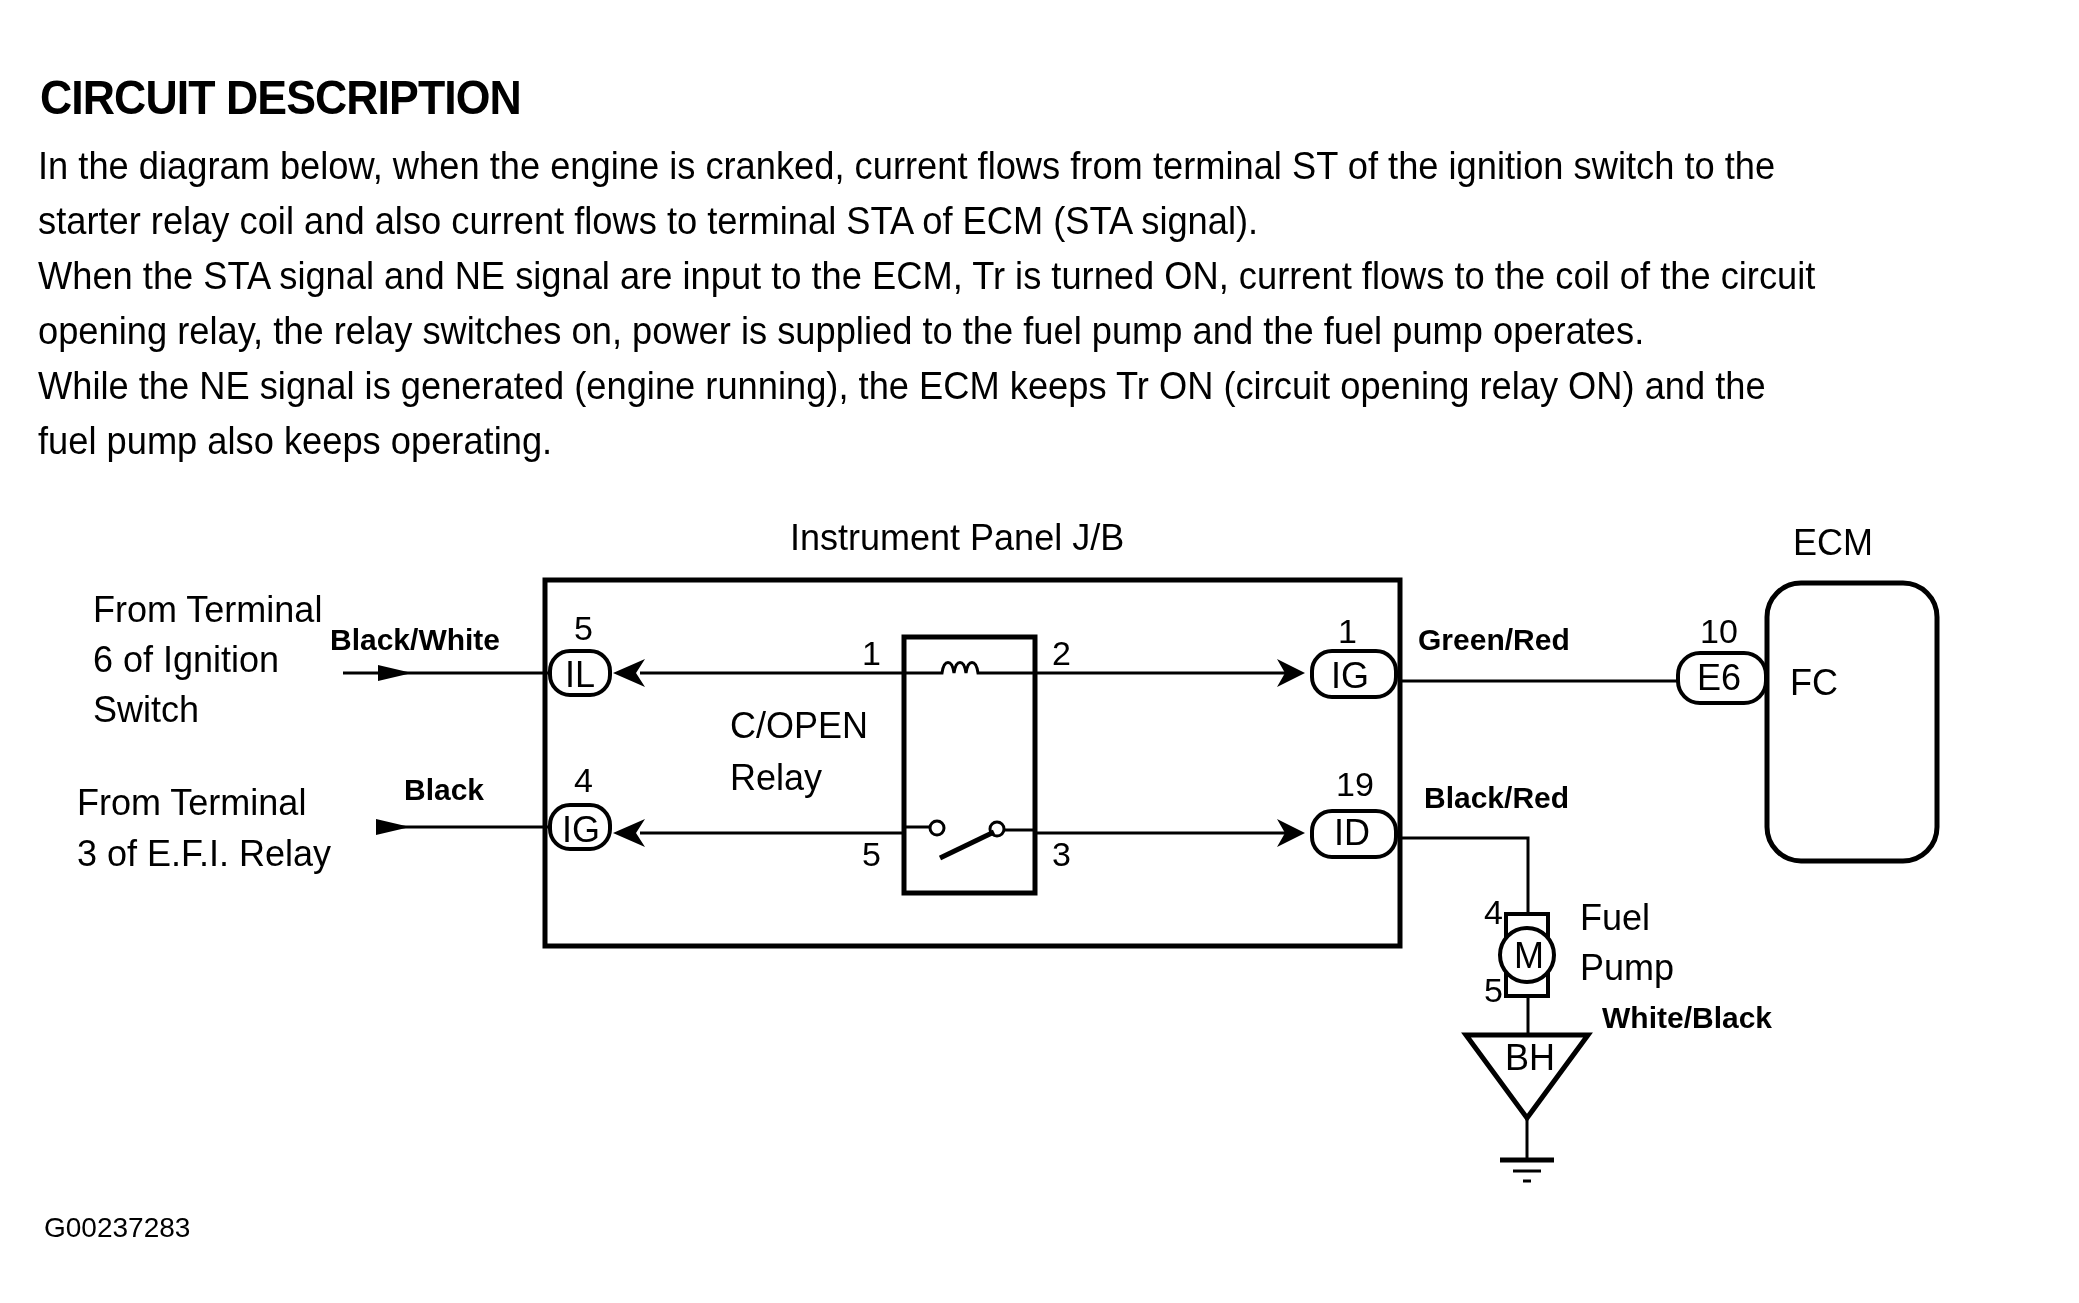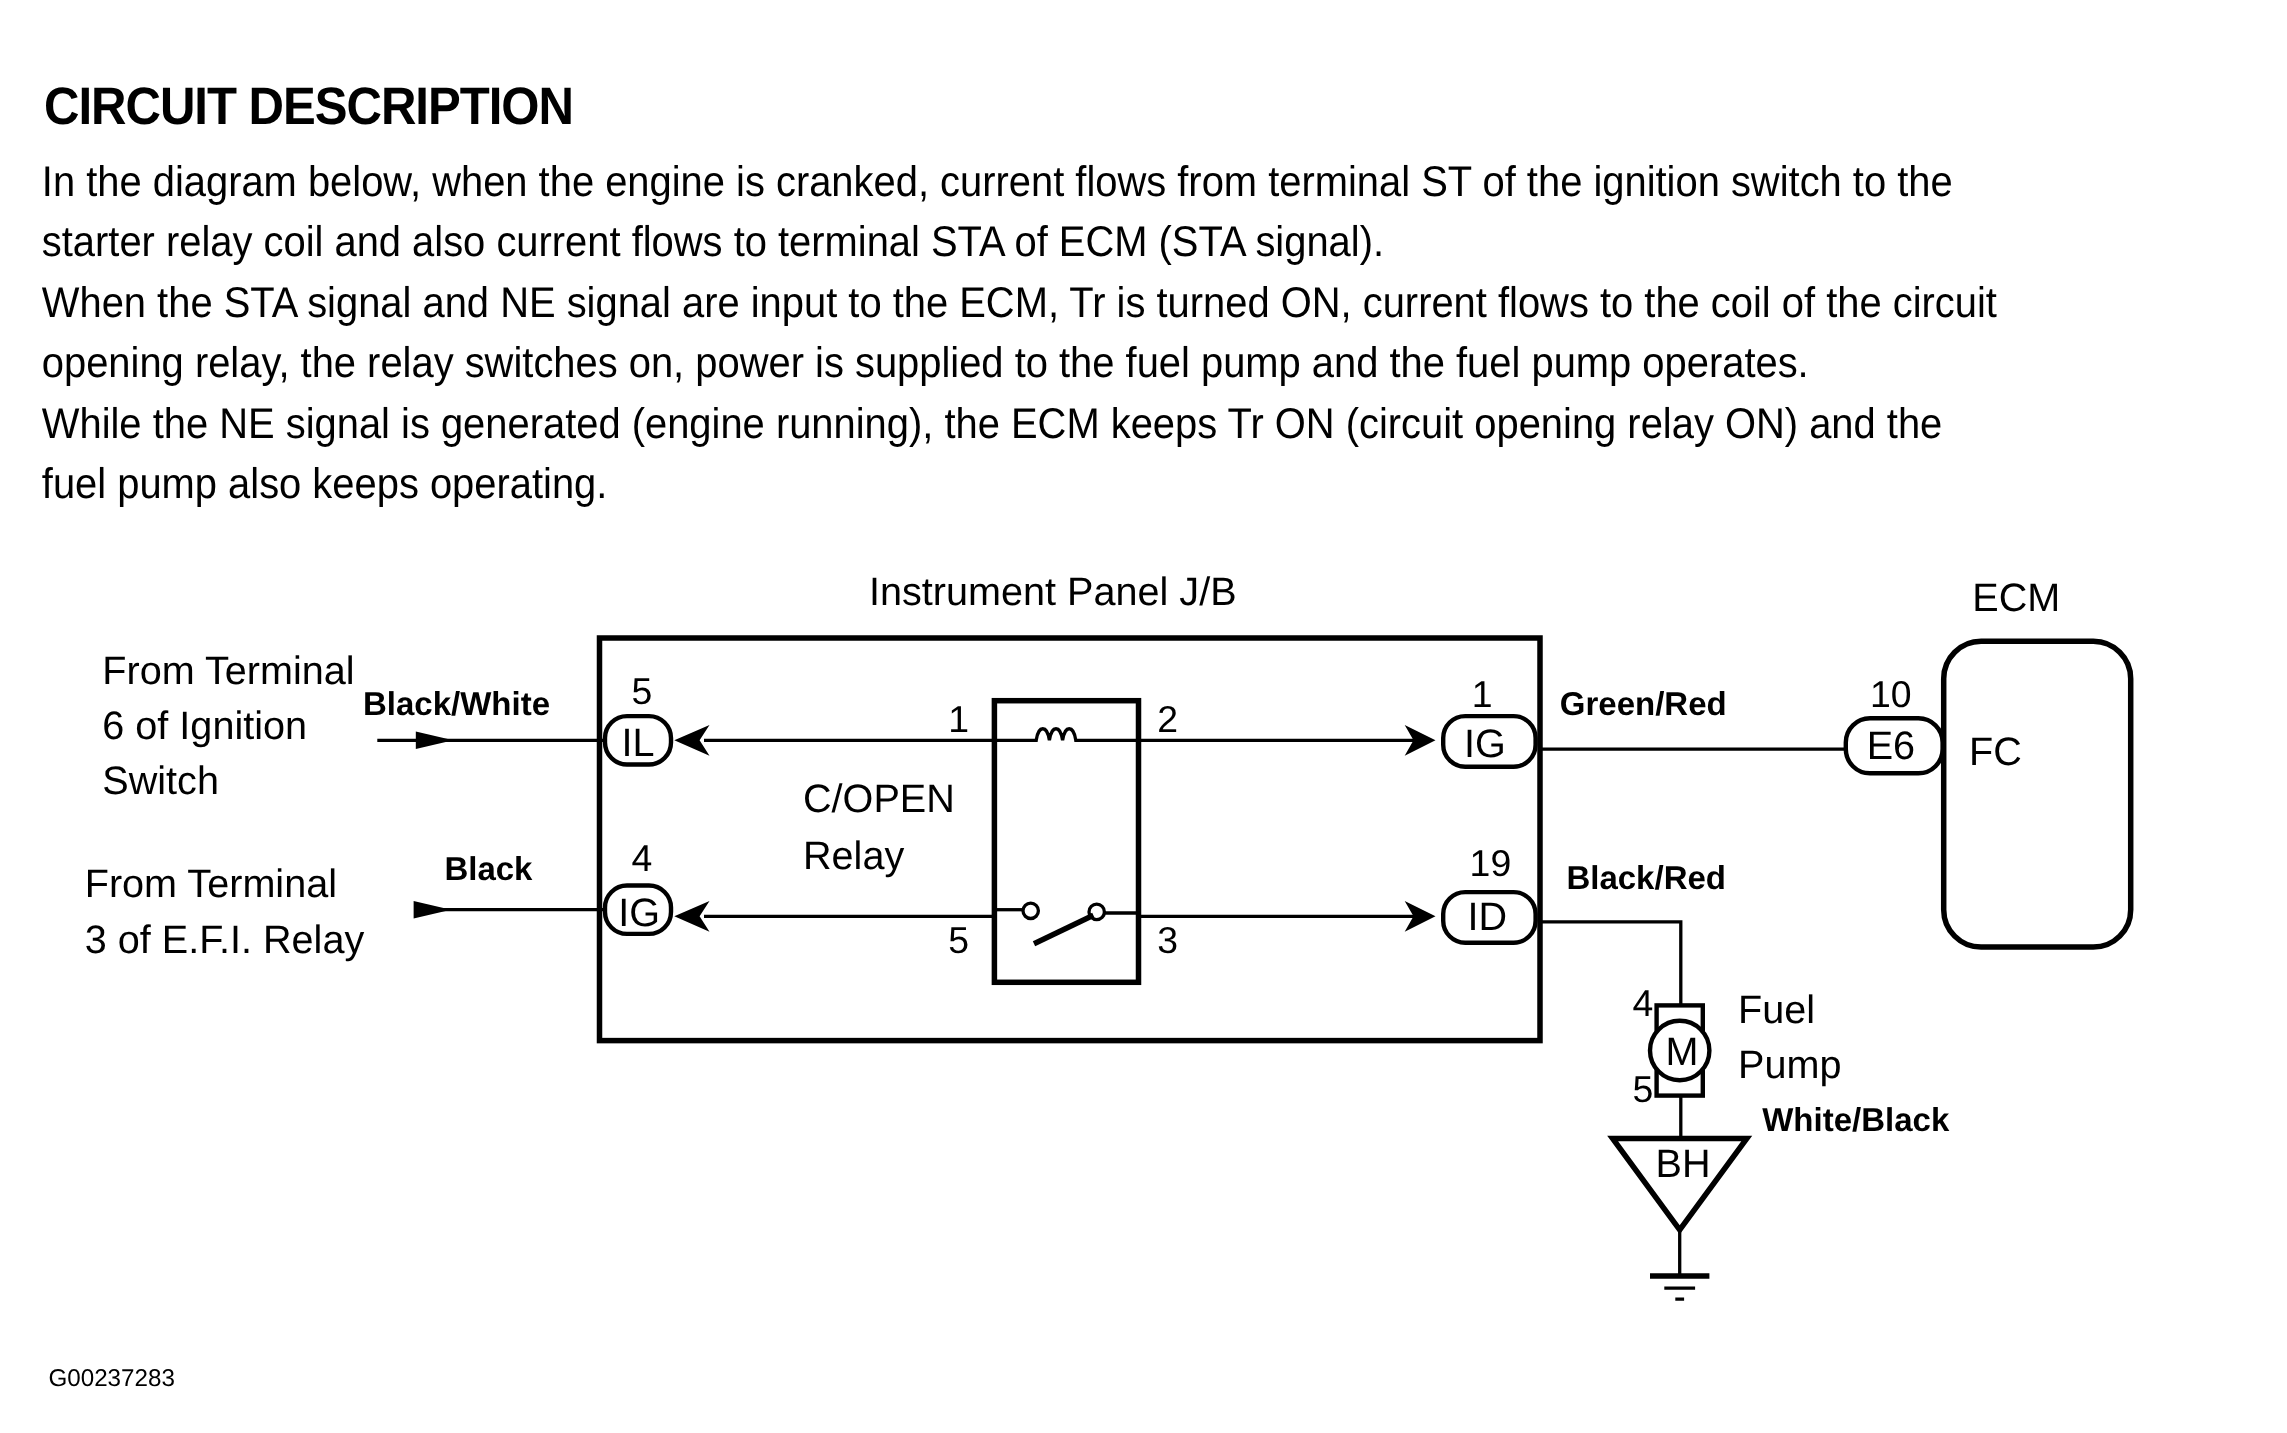--- a/index.html
+++ b/index.html
@@ -7,21 +7,21 @@
          font-family: "Liberation Sans", sans-serif; color: #000; }
   .title { position: absolute; left: 40px; top: 70px; font-size: 48px; font-weight: bold;
            letter-spacing: -1px; transform: scaleX(0.93); transform-origin: left top; margin: 0; }
   .desc { position: absolute; left: 38px; top: 138px; width: 2010px; font-size: 39px;
           line-height: 55px; margin: 0; transform: scaleX(0.93); transform-origin: left top; }
   .desc p { margin: 0; white-space: nowrap; }
   svg.diagram { position: absolute; left: 0; top: 0; }
   .lbl { font-family: "Liberation Sans", sans-serif; font-size: 36px; fill: #000; }
   .lbl-b { font-family: "Liberation Sans", sans-serif; font-size: 30px; font-weight: bold; fill: #000; }
   .num { font-family: "Liberation Sans", sans-serif; font-size: 34px; fill: #000; }
-  .fig-id { position: absolute; left: 44px; top: 1240px; font-size: 22px; }
+  .fig-id { position: absolute; left: 44px; top: 1212px; font-size: 28px; }
 </style>
 </head>
 <body>
 
 <h1 class="title">CIRCUIT DESCRIPTION</h1>
 <div class="desc">
   <p>In the diagram below, when the engine is cranked, current flows from terminal ST of the ignition switch to the</p>
   <p>starter relay coil and also current flows to terminal STA of ECM (STA signal).</p>
   <p>When the STA signal and NE signal are input to the ECM, Tr is turned ON, current flows to the coil of the circuit</p>
   <p>opening relay, the relay switches on, power is supplied to the fuel pump and the fuel pump operates.</p>

